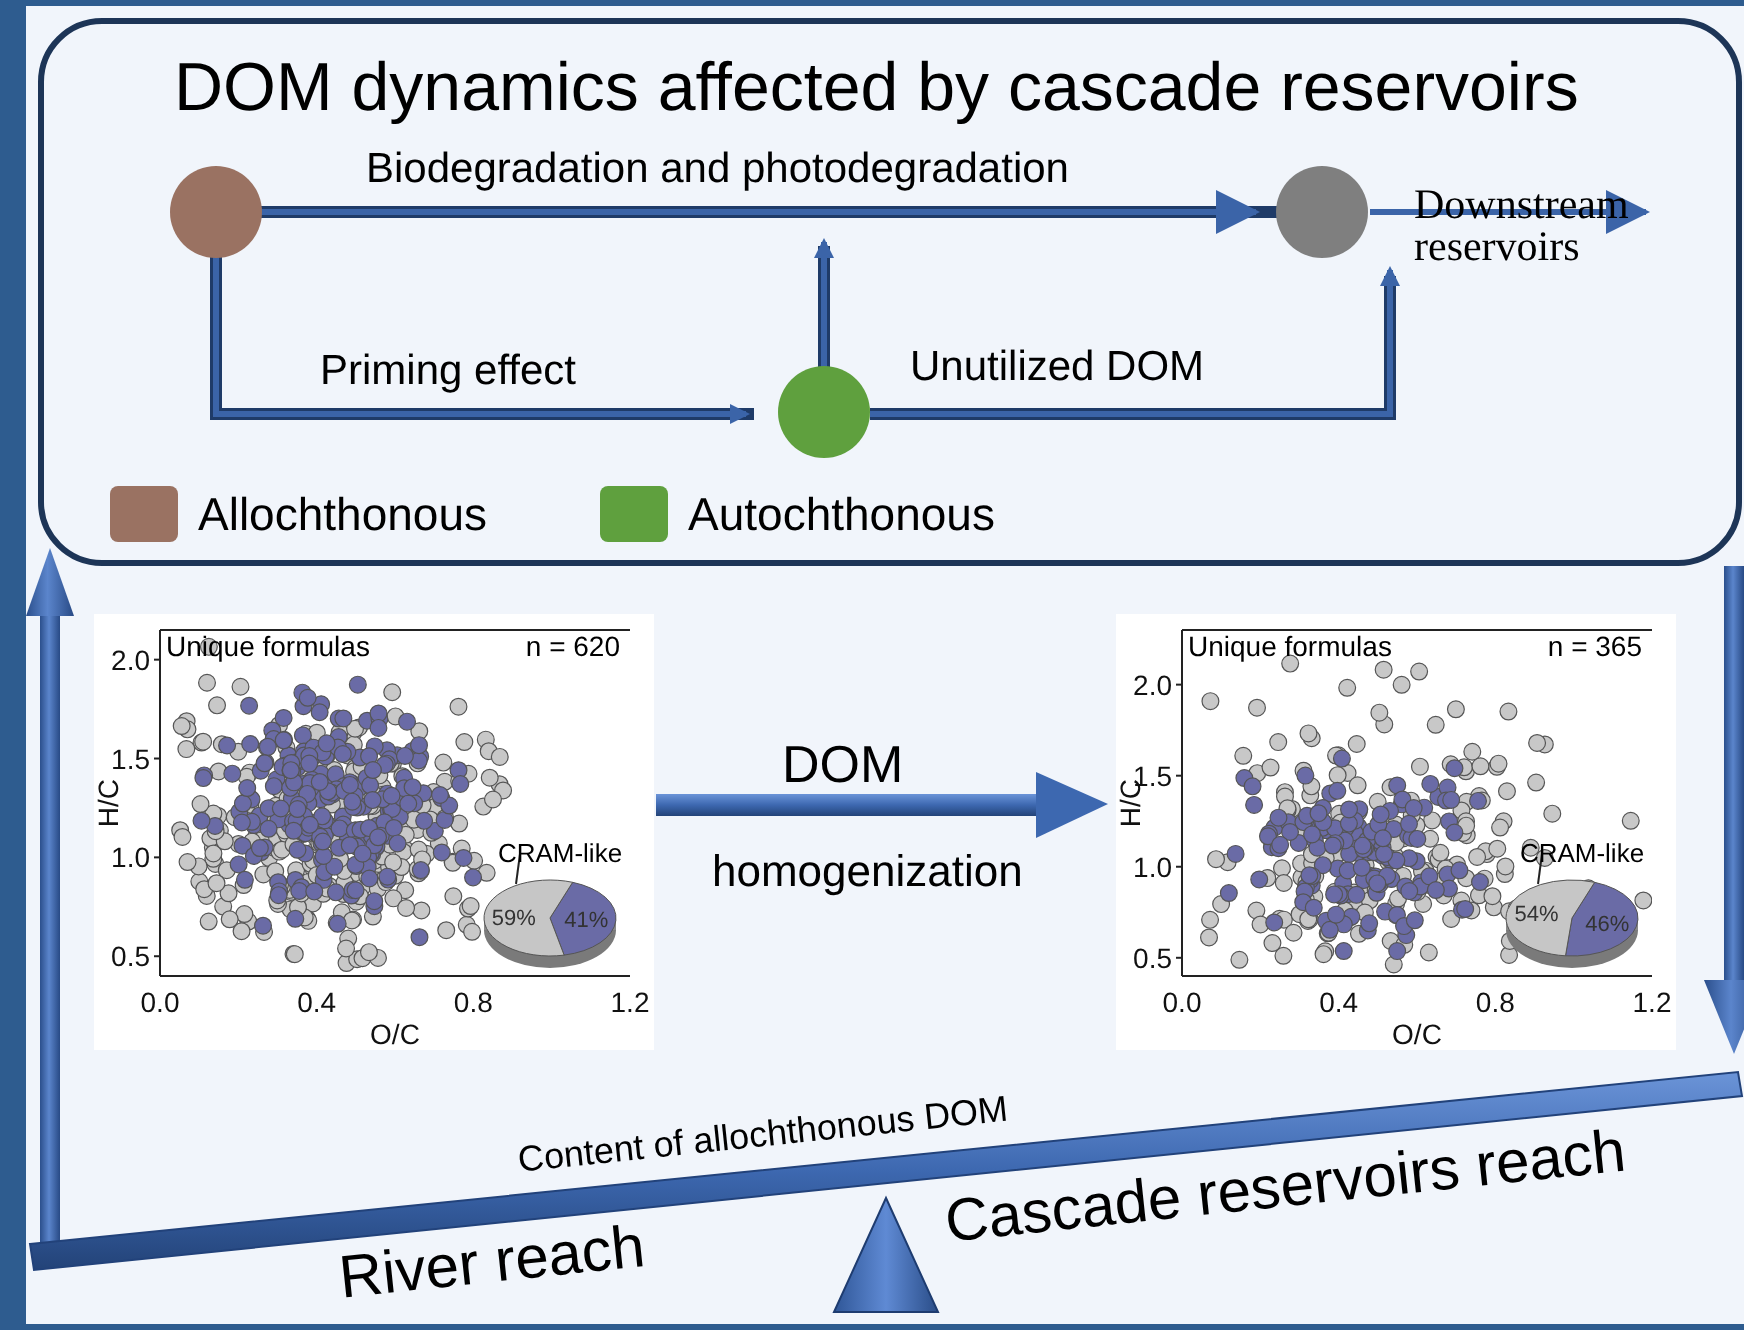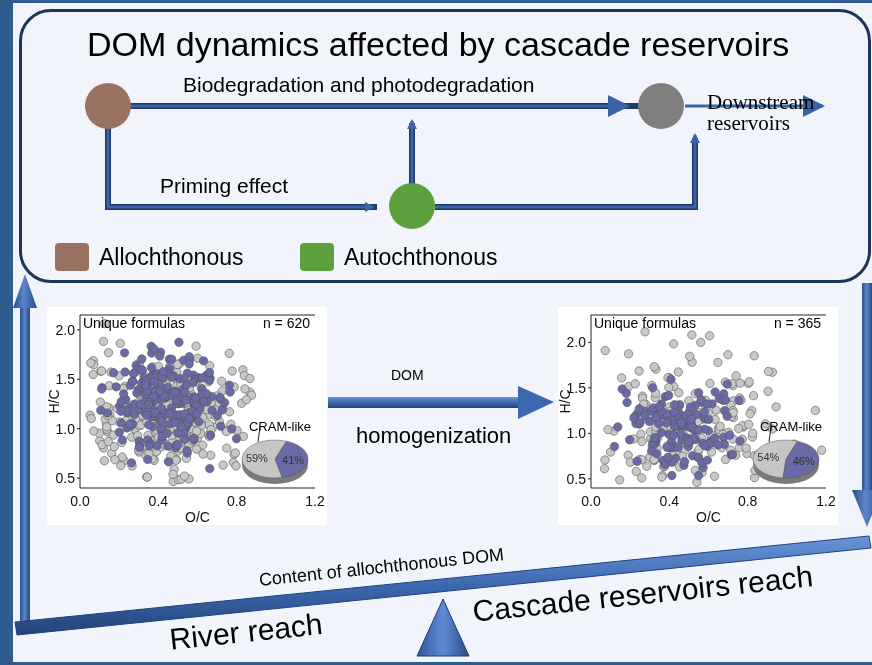--- a/index.html
+++ b/index.html
@@ -61,20 +61,21 @@
     <path d="M672,103 L810,103" stroke="#3b64a8" stroke-width="3" fill="none" marker-end="url(#ahead-big)"></path>
 
     <circle cx="95" cy="103" r="23" fill="#9a7262"></circle>
     <circle cx="399" cy="203" r="23" fill="#5fa03e"></circle>
     <circle cx="648" cy="103" r="23" fill="#7f7f7f"></circle>
   </svg>
 
   <div class="txt" id="main-title">DOM dynamics affected by cascade reservoirs</div>
   <div class="txt flow-label" style="left:147px;top:171px;">Priming effect</div>
   <div class="txt flow-label" style="left:170px;top:70px;">Biodegradation and photodegradation</div>
+  <div class="txt flow-label" style="left:442px;top:169px;">Unutilized DOM</div>
   <div class="txt serif" style="left:694px;top:77px;margin-top:10px;">Downstream</div>
   <div class="txt serif" style="left:694px;top:108px;">reservoirs</div>
 
   <div class="legend-item" style="left:30px;padding-left:12px;">
     <div class="legend-swatch" style="background: rgb(154, 114, 98);"></div>
     <div class="legend-label">Allochthonous</div>
   </div>
   <div class="legend-item" style="left:287px;align-items:flex-end;">
     <div class="legend-swatch" style="background: rgb(95, 160, 62);"></div>
     <div class="legend-label">Autochthonous</div>
@@ -106,21 +107,21 @@
     <path d="M839,487 L854,524 L869,487 Z" fill="url(#shaftv)"></path>
 
     <rect x="315" y="394" width="193" height="11" fill="url(#beamg)"></rect>
     <path d="M505,383 L541,399 L505,416 Z" fill="#3d68b0"></path>
 
     <path d="M2,619 L856,533 L858,545 L4,632 Z" fill="url(#beamg)" stroke="#22427a" stroke-width="1"></path>
 
     <path d="M430,596 L404,653 L456,653 Z" fill="url(#fulg)" stroke="#1e3c70" stroke-width="1"></path>
   </svg>
 
-  <div class="txt" style="left:378px;top:364px;font-size:14px;">DOM</div>
+  <div class="txt" style="left:378px;top:364px;font-size:26px;">DOM</div>
   <div class="txt" style="left:343px;top:420px;font-size:22px;text-align:right;">homogenization</div>
 
   <div class="txt" style="left:245px;top:567px;font-size:18px;transform:rotate(-6deg);transform-origin:left top;">Content of allochthonous DOM</div>
   <div class="txt" style="left:155px;top:620px;font-size:30px;transform:rotate(-6deg);transform-origin:left top;">River reach</div>
   <div class="txt" style="left:458px;top:592px;font-size:30px;transform:rotate(-6deg);transform-origin:left top;">Cascade reservoirs reach</div>
 
   <div class="plot-card" style="left:34px;top:304px;width:280px;height:218px;">
     <svg id="plot0" width="280" height="218">
         <clipPath id="clip0">
           <rect x="33" y="8" width="235" height="173"></rect>

